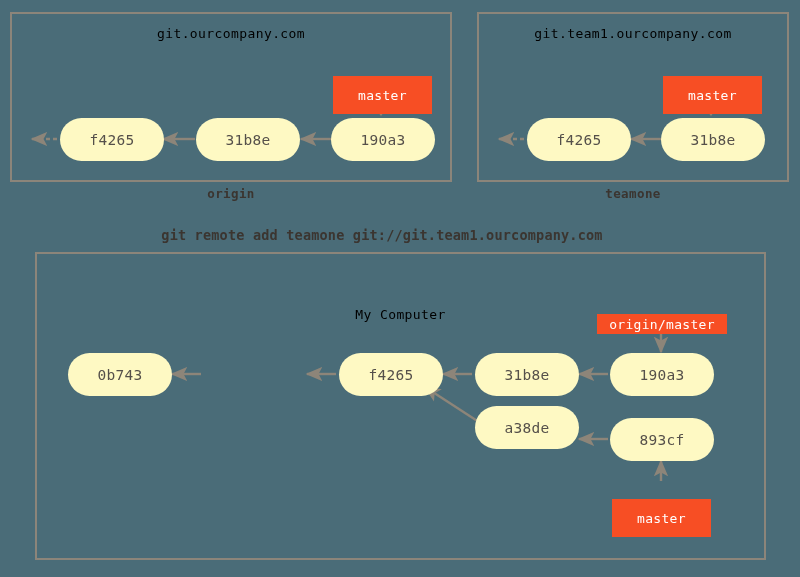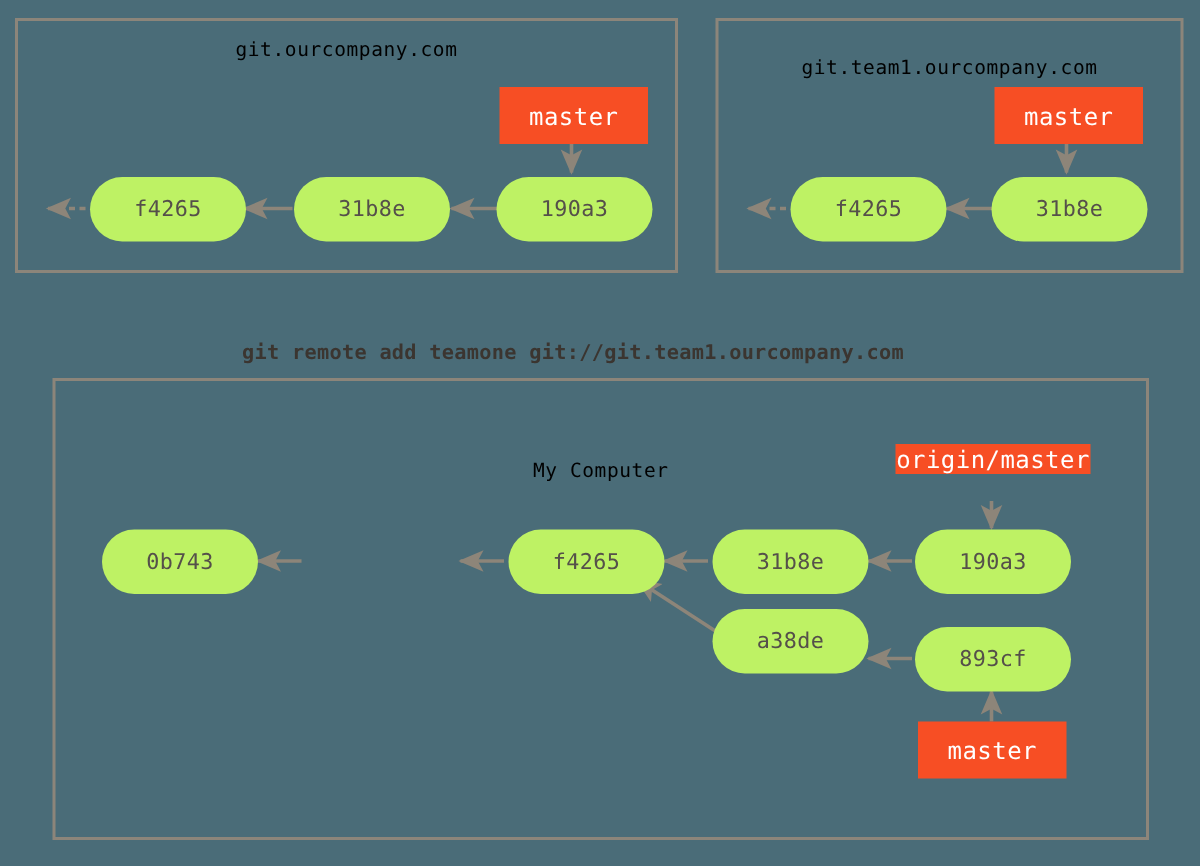--- a/index.html
+++ b/index.html
@@ -30,21 +30,21 @@
     position: absolute;
     left: 0;
     right: 0;
     text-align: center;
     color: #000000;
     font-size: 13px;
     letter-spacing: 0.4px;
     white-space: nowrap;
   }
   .panel-origin  .panel-title { top: 12px; }
-  .panel-teamone .panel-title { top: 12px; margin-top: 12px; }
+  .panel-teamone .panel-title { top: 12px; }
   .panel-computer .panel-title { top: 12px; margin-top: 41px; }
 
   .panel-caption {
     position: absolute;
     text-align: center;
     color: #3b3530;
     font-size: 12.5px;
     font-weight: bold;
     letter-spacing: 0.4px;
     white-space: nowrap;
@@ -61,43 +61,44 @@
     color: #3b3530;
     font-size: 13.5px;
     font-weight: bold;
     letter-spacing: 0.2px;
     white-space: nowrap;
   }
 
   
   .commit {
     position: absolute;
-    background: #bef264;
+    background: #fef9c3;
     border-radius: 22px;
     color: #55504a;
     font-size: 14.5px;
     display: flex;
     align-items: center;
     justify-content: center;
     box-sizing: border-box;
     letter-spacing: 0.3px;
     text-align: center;
   }
 
   
   .reflabel {
     position: absolute;
     background: #f74e24;
     color: #ffffff;
-    font-size: 16px;
+    font-size: 13px;
     display: flex;
     align-items: center;
     justify-content: center;
     box-sizing: border-box;
     letter-spacing: 0.3px;
+    margin-top: 18px;
   }
 
   
   #arrows {
     position: absolute;
     left: 0;
     top: 0;
     width: 800px;
     height: 577px;
     pointer-events: none;
@@ -132,29 +133,31 @@
     <line x1="608" y1="439" x2="579" y2="439" stroke="#8d8579" stroke-width="2.4" marker-end="url(#ah)"></line>
     <line x1="482" y1="424" x2="425" y2="387" stroke="#8d8579" stroke-width="2.4" marker-end="url(#ah)"></line>
 
     <line x1="661" y1="334" x2="661" y2="352" stroke="#8d8579" stroke-width="2.4" marker-end="url(#ah)"></line>
     <line x1="661" y1="481" x2="661" y2="461" stroke="#8d8579" stroke-width="2.4" marker-end="url(#ah)"></line>
   </svg>
 
   <div class="panel panel-origin">
     <div class="panel-title">git.ourcompany.com</div>
   </div>
+  <div class="panel-caption cap-origin">origin</div>
 
   <div class="commit" style="left:60px;  top:118px; width:104px; height:43px;">f4265</div>
   <div class="commit" style="left:196px; top:118px; width:104px; height:43px;">31b8e</div>
   <div class="commit" style="left:331px; top:118px; width:104px; height:43px;">190a3</div>
   <div class="reflabel" style="left:333px; top:58px; width:99px; height:38px;">master</div>
 
   <div class="panel panel-teamone">
     <div class="panel-title">git.team1.ourcompany.com</div>
   </div>
+  <div class="panel-caption cap-teamone">teamone</div>
 
   <div class="commit" style="left:527px; top:118px; width:104px; height:43px;">f4265</div>
   <div class="commit" style="left:661px; top:118px; width:104px; height:43px;">31b8e</div>
   <div class="reflabel" style="left:663px; top:58px; width:99px; height:38px;">master</div>
 
   <div class="command-line">git remote add teamone git://git.team1.ourcompany.com</div>
 
   <div class="panel panel-computer">
     <div class="panel-title">My Computer</div>
   </div>

